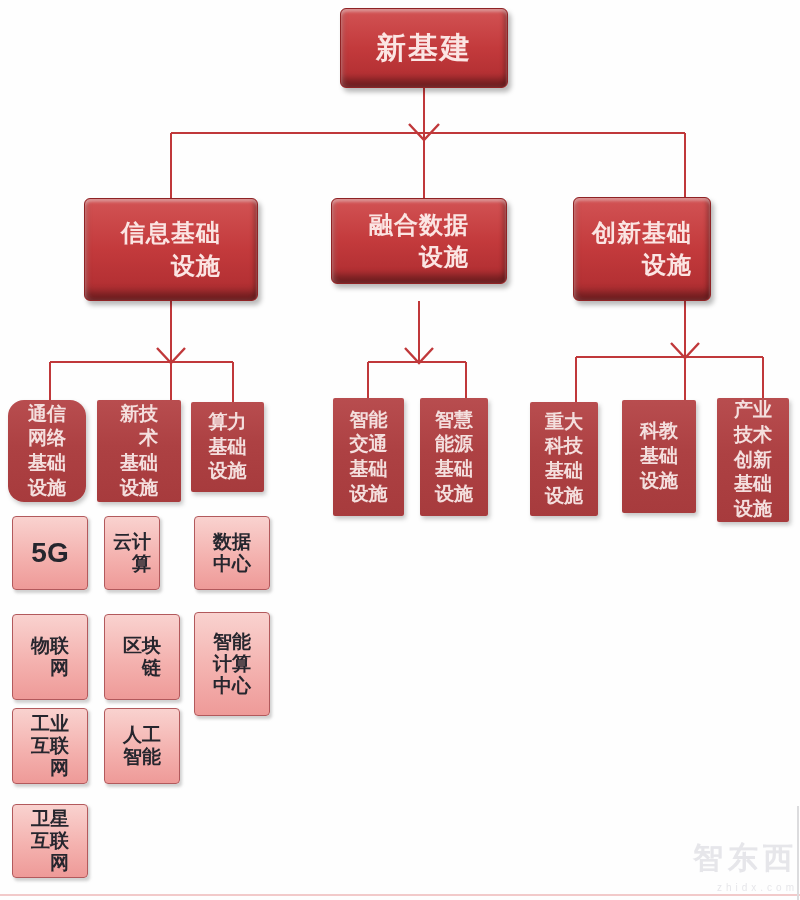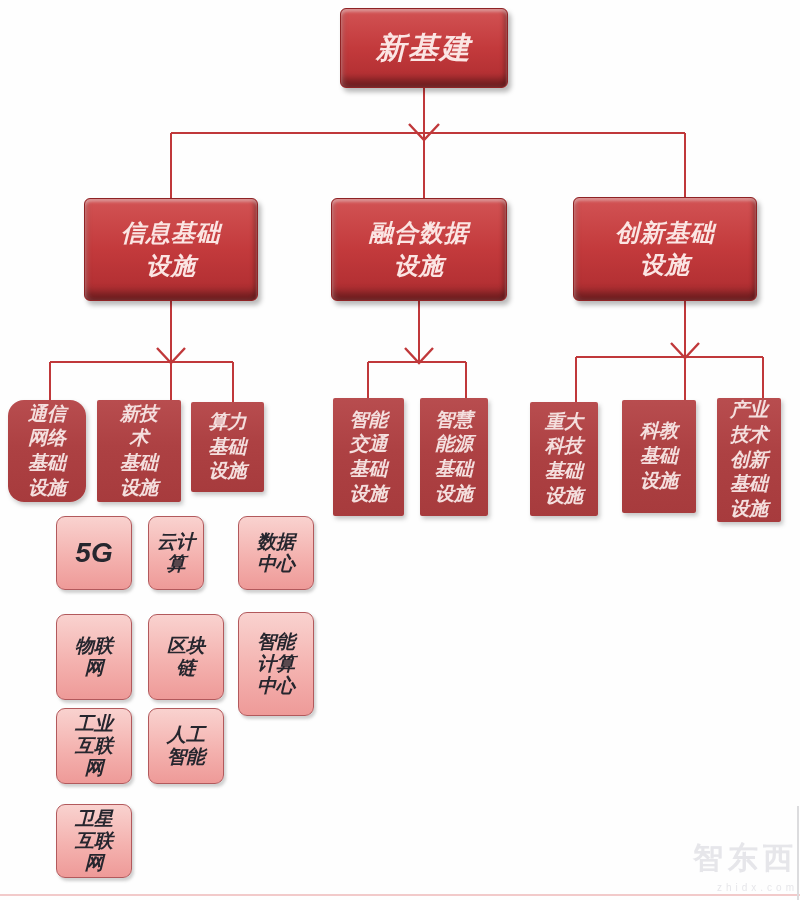--- a/index.html
+++ b/index.html
@@ -11,21 +11,21 @@
   html,body{margin:0;padding:0;background:#ffffff;}
   .canvas{
     position:relative;width:800px;height:900px;background:#fefefe;
     font-family:"Liberation Sans",sans-serif;overflow:hidden;
   }
   svg.connectors{position:absolute;left:0;top:0;z-index:1;}
   svg.connectors line{stroke:var(--connector);stroke-width:2;}
   svg.connectors polyline.arrow{stroke:var(--connector);stroke-width:2.4;fill:none;}
 
   .node{position:absolute;z-index:2;display:flex;align-items:center;justify-content:center;
-        text-align:center;white-space:pre-line;box-sizing:border-box;font-style:italic;}
+        text-align:right;white-space:pre-line;box-sizing:border-box;}
 
   
   .node-glossy{
     background:linear-gradient(180deg,#d25354 0%,#c33a3c 50%,#b53134 82%,#9f292c 100%);
     border:1px solid #8f2325;border-radius:6px;color:var(--node-text);font-weight:bold;
     box-shadow:inset 0 3px 3px rgba(255,255,255,.35),
                inset 3px 0 4px rgba(255,255,255,.15),
                inset -3px 0 4px rgba(0,0,0,.18),
                inset 0 -8px 7px rgba(0,0,0,.30),
                3px 4px 5px rgba(0,0,0,.28);
@@ -36,24 +36,23 @@
   
   .node-dark{
     background:linear-gradient(180deg,#b84d4f 0%,#ad4143 45%,#a73b3d 100%);
     border-radius:2px;color:#f4dfde;font-weight:bold;font-size:19px;line-height:1.3;
     box-shadow:2px 3px 4px rgba(130,130,130,.45);
   }
 
   
   .leaf{
     background:linear-gradient(180deg,#f9d2cf 0%,#f4b2af 55%,#ee9a98 100%);
-    border:1px solid #b2595c;border-radius:9px;color:var(--leaf-text);
+    border:1px solid #b2595c;border-radius:4px;color:var(--leaf-text);
     font-weight:700;font-size:19px;line-height:1.15;
     box-shadow:2px 2.5px 3px rgba(140,140,140,.40);
-    margin-left:44px;
   }
   .leaf-lg{font-size:28px;font-weight:600;}
 
   .watermark{position:absolute;z-index:3;left:652px;top:838px;width:146px;text-align:right;
              color:var(--watermark);opacity:.9;}
   .wm-brand{font-size:30px;font-weight:bold;letter-spacing:5px;
             text-shadow:0 0 1px #f5f5f7;}
   .wm-domain{font-size:10px;letter-spacing:4px;margin-top:3px;}
 
   .bottom-line{position:absolute;z-index:2;left:0;top:894px;width:800px;height:2px;background:#f2caca;}
@@ -89,23 +88,23 @@
     <polyline class="arrow" points="671,343 685,358 699,343"></polyline>
     <line x1="576" y1="357" x2="763" y2="357"></line>
     <line x1="576" y1="357" x2="576" y2="402"></line>
     <line x1="763" y1="357" x2="763" y2="398"></line>
   </svg>
 
   <div class="node node-glossy lvl1" style="left:340px;top:8px;width:168px;height:80px;">新基建</div>
 
   <div class="node node-glossy lvl2" style="left:84px;top:198px;width:174px;height:103px;">信息基础
 设施</div>
-  <div class="node node-glossy lvl2" style="left:331px;top:198px;width:176px;height:103px;">融合数据
+  <div class="node node-glossy lvl2" style="left:331px;top:198px;width:176px;height:86px;">融合数据
 设施</div>
-  <div class="node node-glossy lvl2" style="left:573px;top:197px;width:184px;height:104px;">创新基础
+  <div class="node node-glossy lvl2" style="left:573px;top:197px;width:138px;height:104px;">创新基础
 设施</div>
 
   <div class="node node-dark" style="left:8px;top:400px;width:78px;height:102px;border-radius:16px;">通信
 网络
 基础
 设施</div>
   <div class="node node-dark" style="left:97px;top:400px;width:84px;height:102px;">新技
 术
 基础
 设施</div>
@@ -122,21 +121,21 @@
 基础
 设施</div>
 
   <div class="node node-dark" style="left:530px;top:402px;width:68px;height:114px;">重大
 科技
 基础
 设施</div>
   <div class="node node-dark" style="left:622px;top:400px;width:74px;height:113px;">科教
 基础
 设施</div>
-  <div class="node node-dark" style="left:717px;top:398px;width:64px;height:124px;">产业
+  <div class="node node-dark" style="left:717px;top:398px;width:72px;height:124px;">产业
 技术
 创新
 基础
 设施</div>
 
   <div class="node leaf leaf-lg" style="left:12px;top:516px;width:76px;height:74px;">5G</div>
   <div class="node leaf" style="left:12px;top:614px;width:76px;height:86px;">物联
 网</div>
   <div class="node leaf" style="left:12px;top:708px;width:76px;height:76px;">工业
 互联

